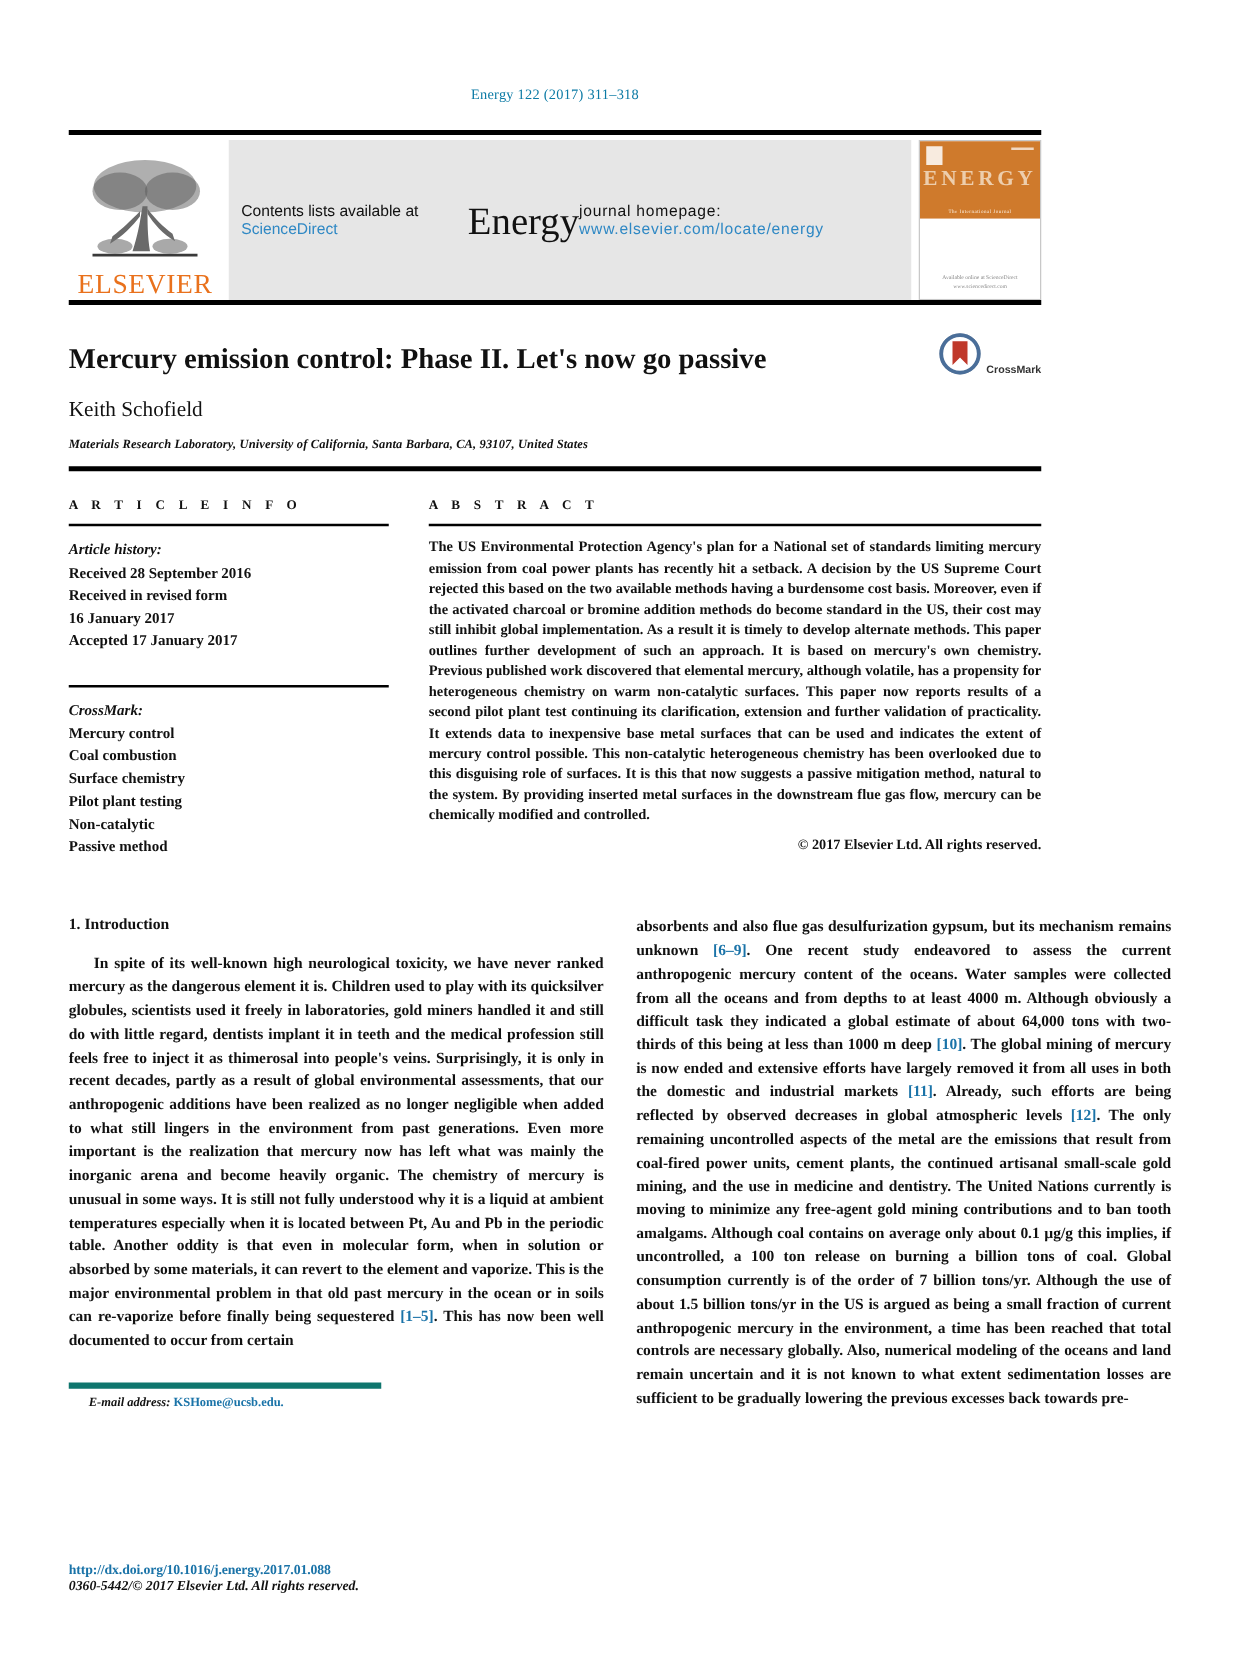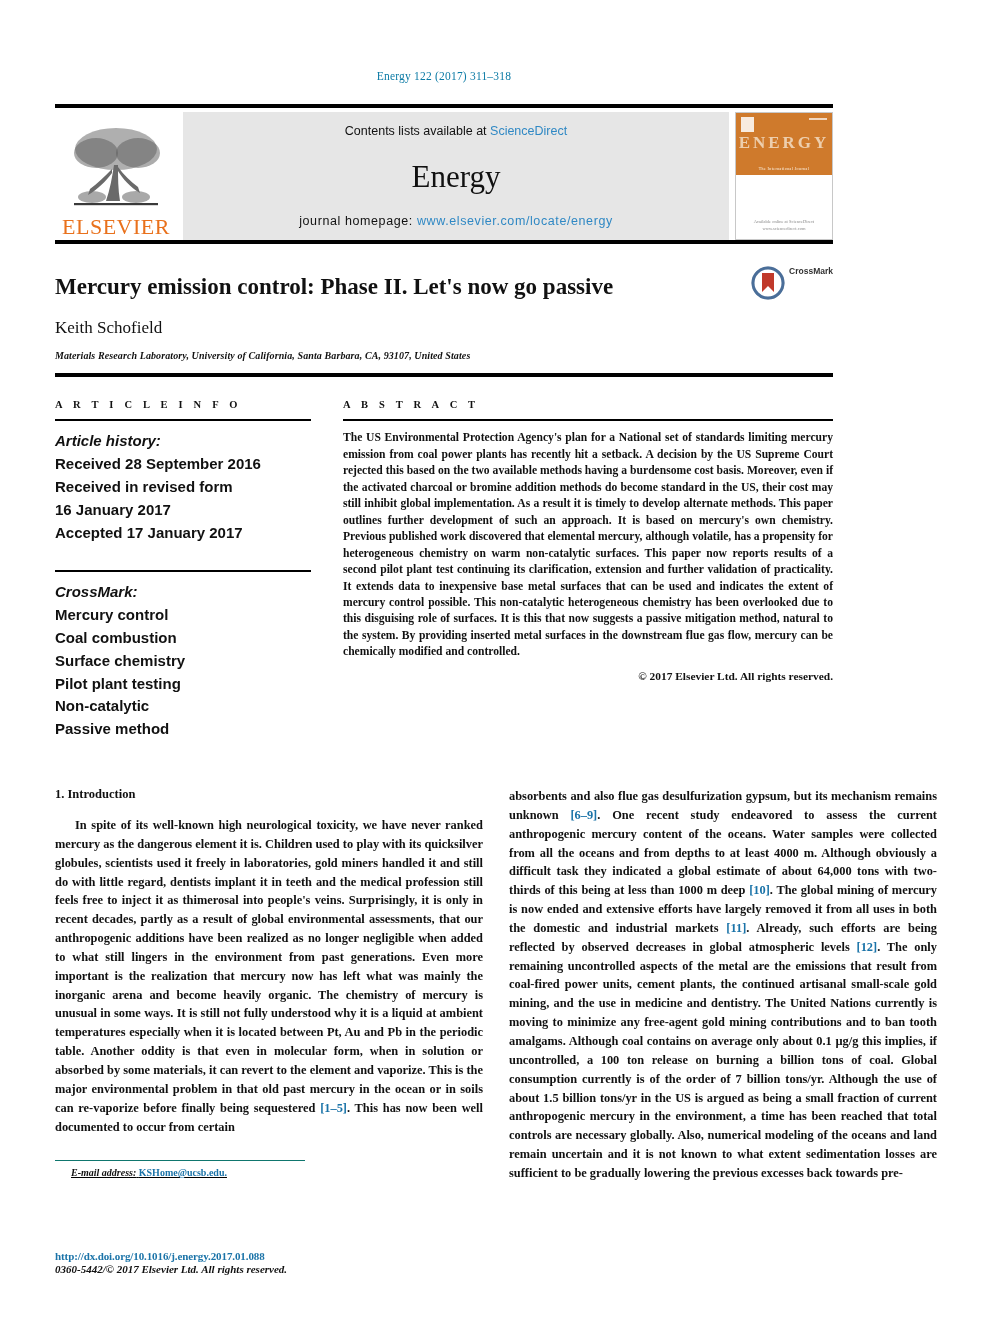--- a/index.html
+++ b/index.html
@@ -61,21 +61,21 @@
     font-size: 22px;
     letter-spacing: 0.5px;
     color: #E9711C;
     line-height: 1;
     margin-top: 1px;
   }
   .masthead-center {
     flex: 1 1 auto;
     background: #e6e6e6;
     display: flex;
-    flex-direction: column;
+    flex-direction: row;
     justify-content: space-between;
     align-items: center;
     padding: 12px 10px 12px 10px;
     margin-left: 6px;
     margin-right: 6px;
   }
   .contents-line {
     font-family: "Liberation Sans", sans-serif;
     font-size: 12.5px;
     color: #111;
@@ -194,21 +194,21 @@
     font-size: 10px;
     color: #111;
     margin: 0;
     letter-spacing: .1px;
   }
   .crossmark {
     position: absolute;
     right: 0;
     top: 22px;
     display: flex;
-    align-items: flex-start;
+    align-items: flex-end;
     gap: 4px;
   }
   .crossmark-text {
     font-family: "Liberation Sans", sans-serif;
     font-size: 8.5px;
     font-weight: bold;
     color: #333;
   }
 
   
@@ -231,22 +231,22 @@
     font-size: 10.5px;
     letter-spacing: 4.2px;
     color: #111;
     margin-bottom: 9px;
   }
   .hr-sec {
     border-top: 2px solid #000;
     margin: 0 0 9px 0;
   }
   .info-group {
-    font-family: Liberation Sans, sans-serif;
-    font-size: 15px;
+    font-family: Liberation Serif, serif;
+    font-size: 12px;
     line-height: 1.52;
     font-weight: bold;
     color: #111;
   }
   .info-group .head {
     font-style: italic;
   }
   .info-spacer { height: 26px; }
 
   .abstract-text {
@@ -294,23 +294,22 @@
     margin: 0;
     font-weight: bold;
   }
   .para.indent { text-indent: 20px; }
   .ref { color: #1a73a8; }
 
   
   .footnote {
     margin-top: 24px;
     width: 250px;
-    border-top: 1px solid #0f766e;
+    border-top: 5px solid #0f766e;
     padding-top: 6px;
-    text-decoration: underline;
   }
   .footnote-text {
     font-family: "Liberation Serif", serif;
     font-size: 10px;
     font-weight: bold;
     color: #111;
     padding-left: 16px;
   }
   .footnote-text .lbl { font-style: italic; }
   .footnote-text .mail { color: #1a73a8; }

